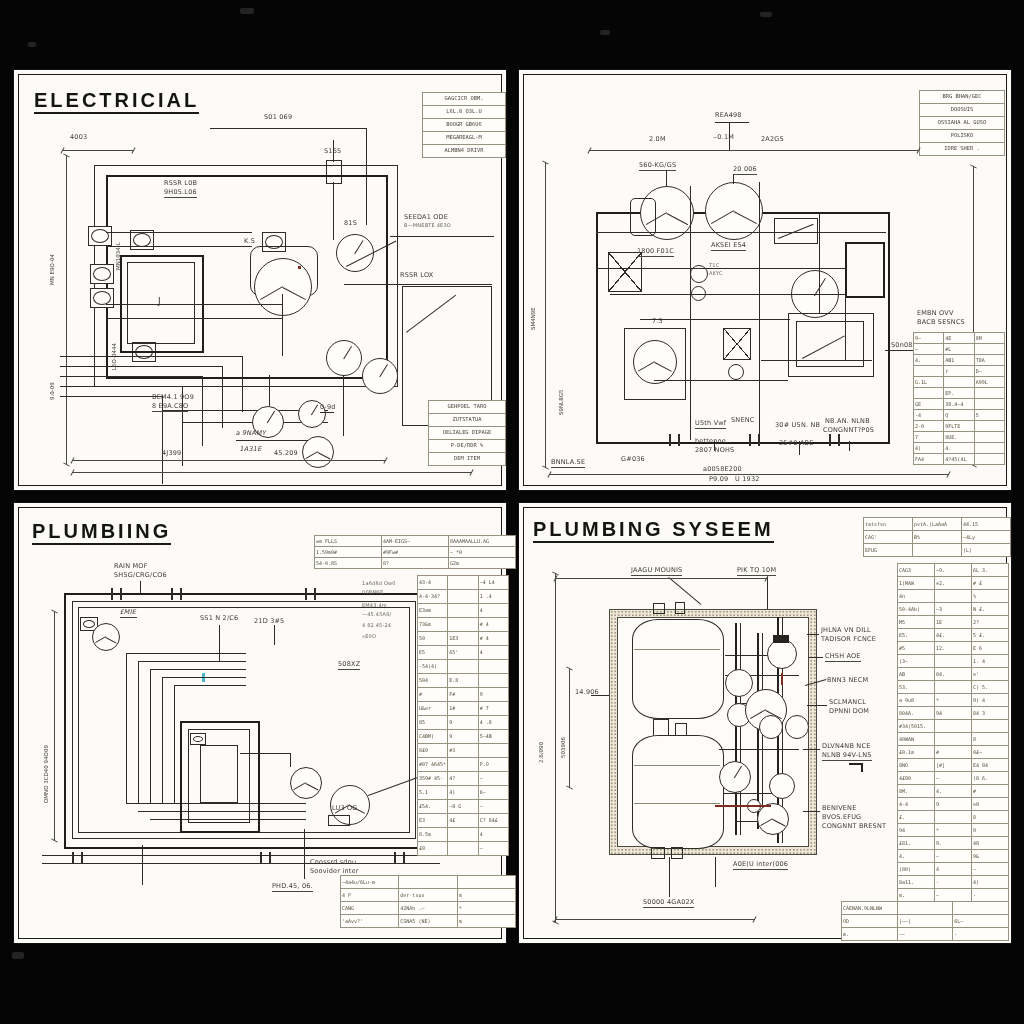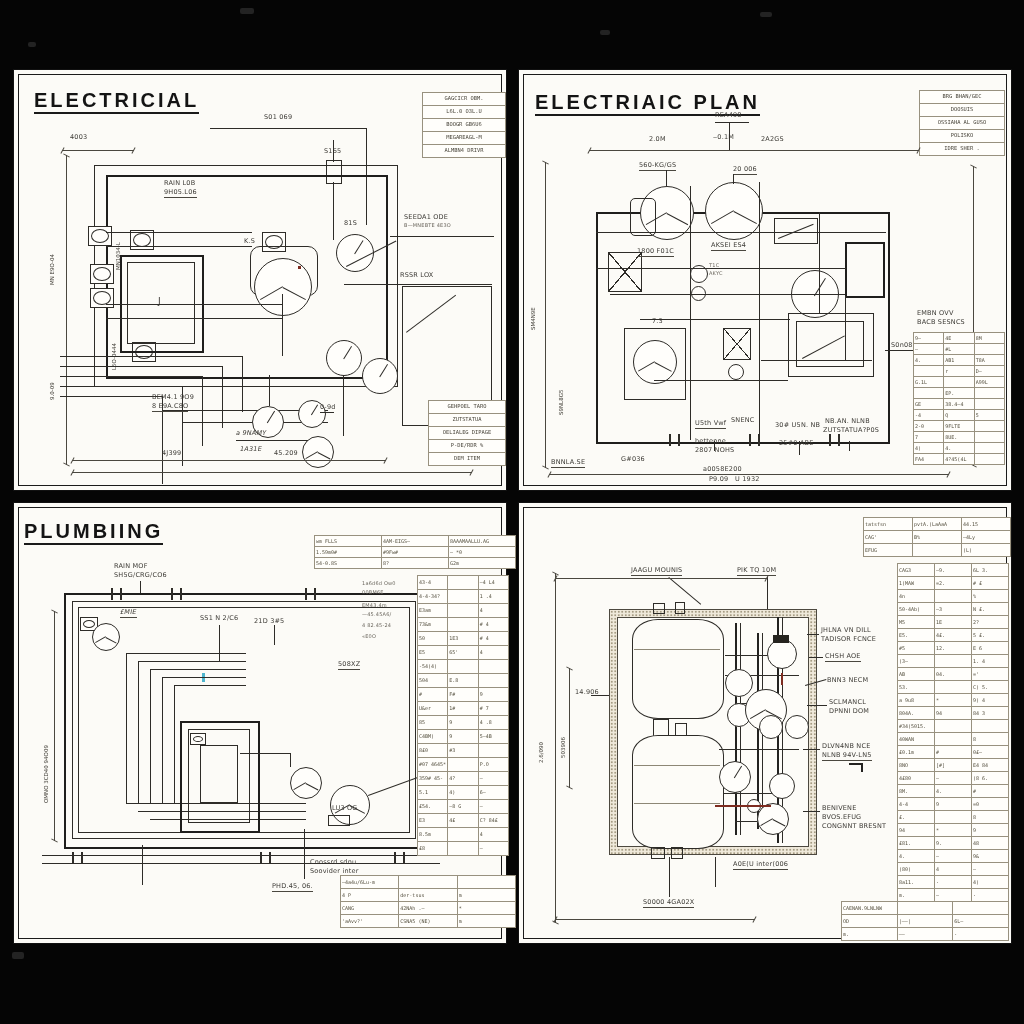--- a/index.html
+++ b/index.html
@@ -102,21 +102,21 @@
     <i class="dimh" style="left:48px;top:80px;width:72px"></i>
     <i class="dimv" style="left:52px;top:85px;height:310px"></i>
     <div class="r90" style="left:36px;top:215px">MN E9O-04</div>
     <div class="r90" style="left:36px;top:330px">9.0-09</div>
     <div class="r90 sm" style="left:102px;top:200px">MN1034-L</div>
     <div class="r90 sm" style="left:98px;top:300px">L5O-0444</div>
 
     <div class="bx" style="left:80px;top:95px;width:302px;height:220px"></div>
     <div class="bx2" style="left:92px;top:105px;width:278px;height:200px"></div>
 
-    <div class="lbl" style="left:150px;top:110px">RAIN L0B</div>
+    <div class="lbl" style="left:150px;top:110px">RSSR L0B</div>
     <div class="lbl u" style="left:150px;top:119px">9H05.L06</div>
 
     <div class="cmp" style="left:74px;top:156px;width:22px;height:18px"></div>
     <div class="cmp" style="left:116px;top:160px;width:22px;height:18px"></div>
     <div class="cmp" style="left:76px;top:194px;width:22px;height:18px"></div>
     <div class="cmp" style="left:76px;top:218px;width:22px;height:18px"></div>
     <div class="cmp" style="left:118px;top:272px;width:22px;height:18px"></div>
     <div class="cmp" style="left:248px;top:162px;width:22px;height:18px"></div>
 
     <div class="bx2" style="left:106px;top:185px;width:80px;height:94px"></div>
@@ -197,21 +197,20 @@
           </tr>
           <tr>
             <td>DEM ITEM</td>
           </tr>
         </tbody>
       </table>
   </section>
 
   <section class="panel" style="left:519px;top:70px;width:492px;height:420px">
     <div class="frame"></div>
-    <h2 class="ttl" style="left:16px;top:22px">ELECTRIAIC PLAN</h2>
     <table class="grid note" style="left:400px;top:20px;width:86px">
         <tbody>
           <tr>
             <td>BRG BHAN/GEC</td>
           </tr>
           <tr>
             <td>DOOSUIS</td>
           </tr>
           <tr>
             <td>OSSIAHA AL GUSO</td>
@@ -289,21 +288,21 @@
     <div class="r90" style="left:12px;top:260px">SM4N9E</div>
     <div class="r90" style="left:40px;top:345px">S9NL8G5</div>
 
     <div class="lbl u" style="left:176px;top:350px">U5th Vwf</div>
     <div class="lbl" style="left:212px;top:347px">SNENC</div>
     <div class="lbl" style="left:176px;top:368px">bettenne</div>
     <div class="lbl" style="left:176px;top:377px">2807 NOHS</div>
     <div class="lbl" style="left:256px;top:352px">30# U5N. NB</div>
     <div class="lbl" style="left:260px;top:370px">25#0 ABE</div>
     <div class="lbl" style="left:306px;top:348px">NB.AN. NLNB</div>
-    <div class="lbl" style="left:304px;top:357px">ZUTSTATUA?P0S</div>
+    <div class="lbl" style="left:304px;top:357px">CONGNNT?P0S</div>
     <div class="lbl" style="left:102px;top:386px">G#036</div>
     <div class="lbl u" style="left:32px;top:389px">BNNLA.SE</div>
     <div class="lbl" style="left:184px;top:396px">a0058E200</div>
     <div class="lbl" style="left:190px;top:406px">P9.09</div>
     <div class="lbl" style="left:216px;top:406px">U 1932</div>
     <i class="v" style="left:195px;top:371px;height:10px"></i>
     <i class="v" style="left:280px;top:371px;height:14px"></i>
     <i class="v" style="left:330px;top:371px;height:10px"></i>
     <i class="dimh" style="left:30px;top:404px;width:400px"></i>
 
@@ -372,21 +371,21 @@
             <td>FA4</td>
             <td>4?45(4L</td>
             <td></td>
           </tr>
         </tbody>
       </table>
   </section>
 
   <section class="panel" style="left:14px;top:503px;width:492px;height:440px">
     <div class="frame"></div>
-    <h2 class="ttl" style="left:10px;top:18px">PLUMBIING</h2>
+    <h2 class="ttl" style="left:18px;top:18px">PLUMBIING</h2>
 
     <div class="lbl" style="left:100px;top:60px">RAIN MOF</div>
     <div class="lbl" style="left:100px;top:69px">SH5G/CRG/CO6</div>
     <i class="v" style="left:126px;top:78px;height:14px"></i>
 
     <div class="bx2" style="left:50px;top:90px;width:358px;height:252px"></div>
     <div class="bx" style="left:58px;top:98px;width:342px;height:236px"></div>
     <div class="bx" style="left:64px;top:104px;width:330px;height:224px"></div>
     <div class="cp" style="left:97px;top:85px"></div>
     <div class="cp" style="left:157px;top:85px"></div>
@@ -595,20 +594,21 @@
             <td>'aAvv?'</td>
             <td>CSNA5 (NE)</td>
             <td>m</td>
           </tr>
         </tbody>
       </table>
   </section>
 
   <section class="panel" style="left:519px;top:503px;width:492px;height:440px">
     <div class="frame"></div>
+    <h2 class="ttl" style="left:14px;top:16px">PLUMBING SYSEEM</h2>
 
     <div class="lbl u" style="left:112px;top:64px">JAAGU MOUNIS</div>
     <div class="lbl u" style="left:218px;top:64px">PIK TQ 10M</div>
     <i class="dg" style="left:150px;top:74px;width:42px;transform:rotate(40deg)"></i>
     <i class="v" style="left:248px;top:74px;height:34px"></i>
     <i class="dimh" style="left:36px;top:75px;width:212px"></i>
 
     <table class="grid t4" style="left:344px;top:14px;width:148px">
         <tbody>
           <tr>

